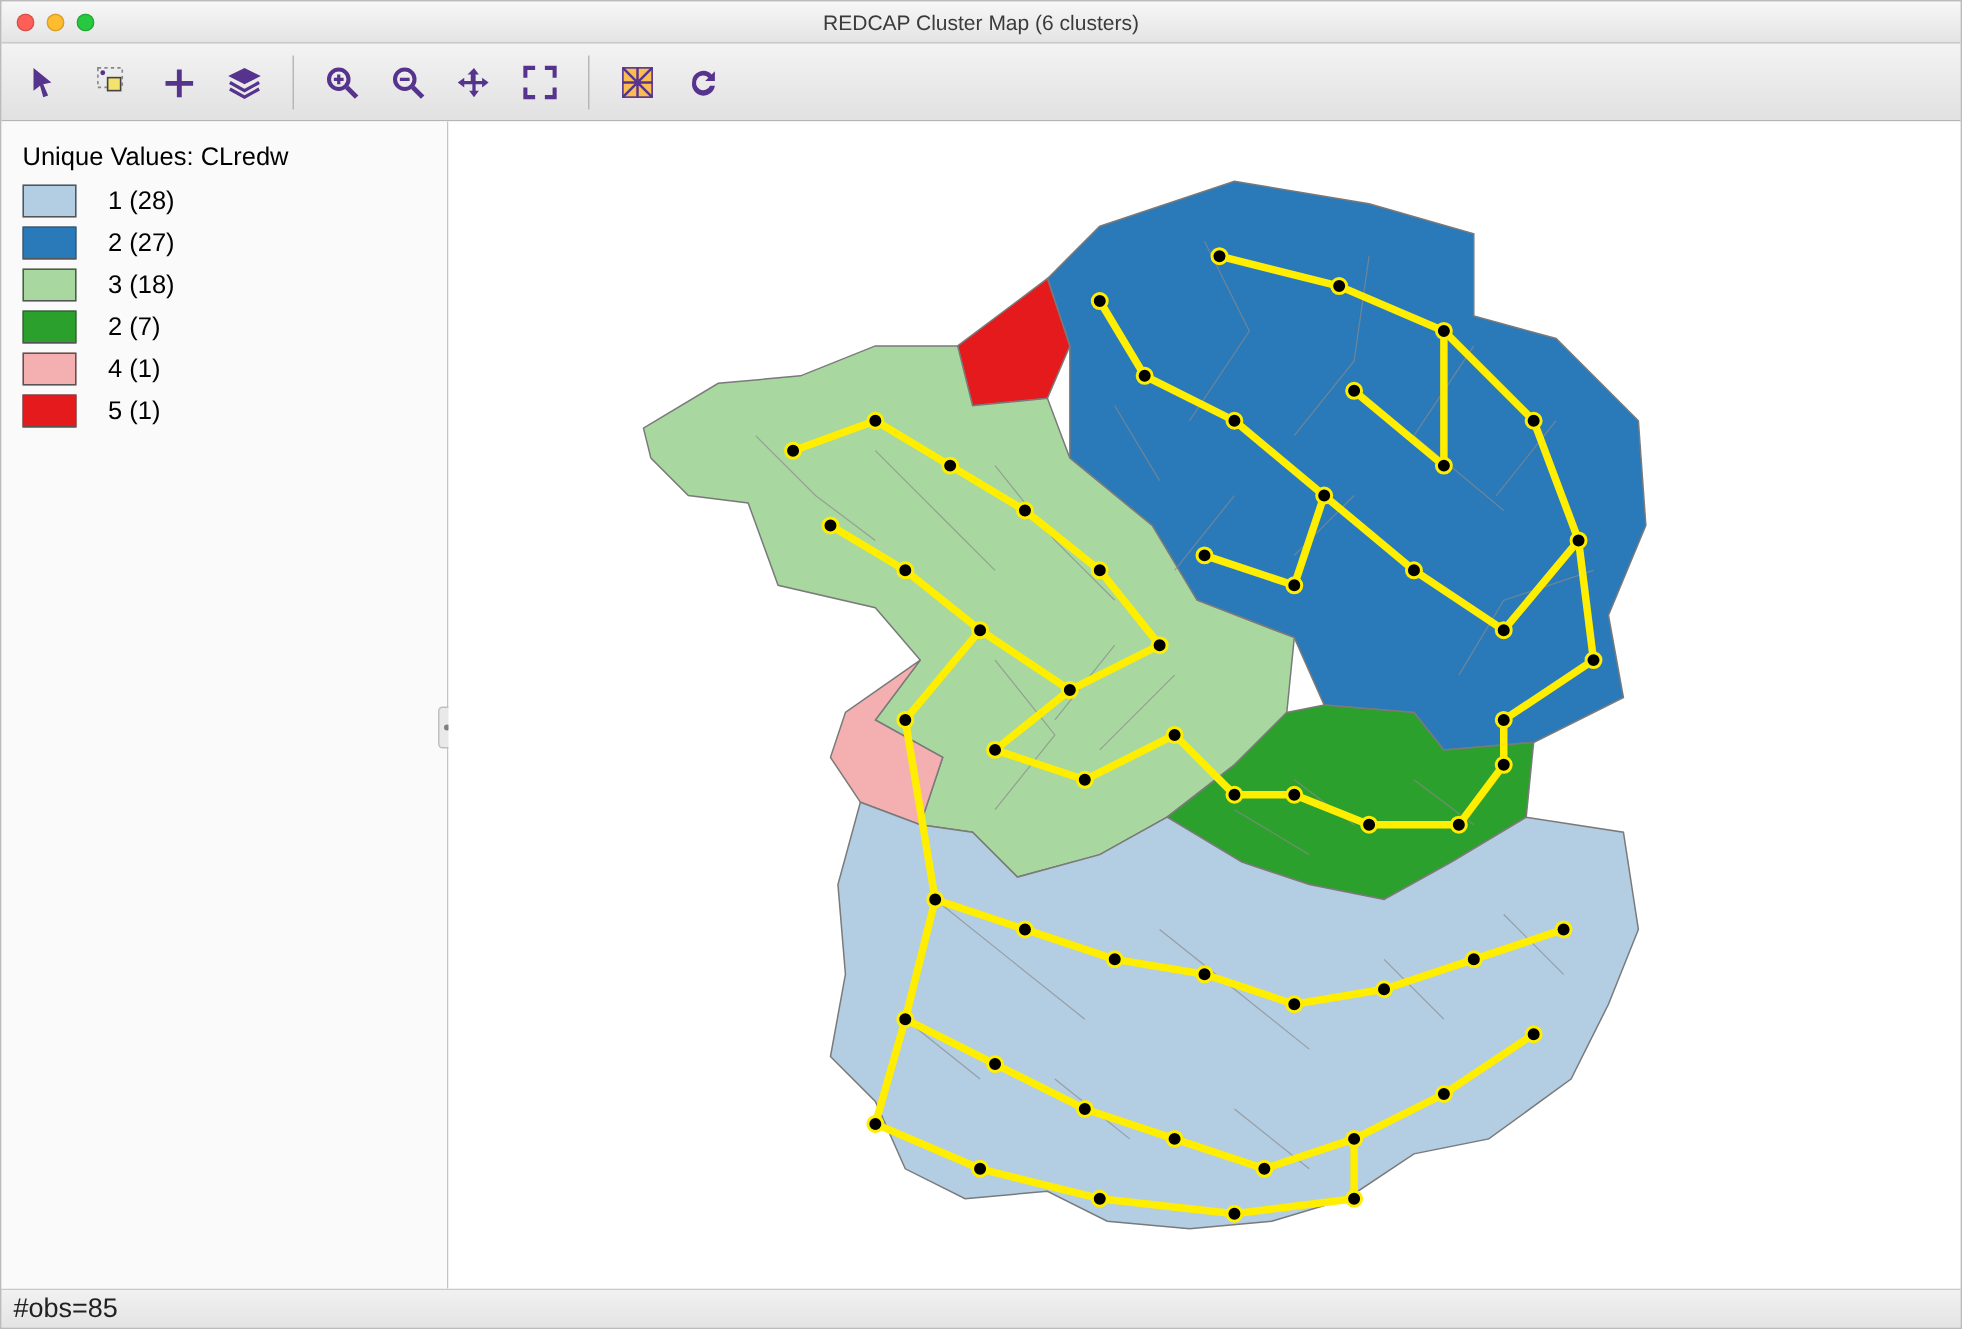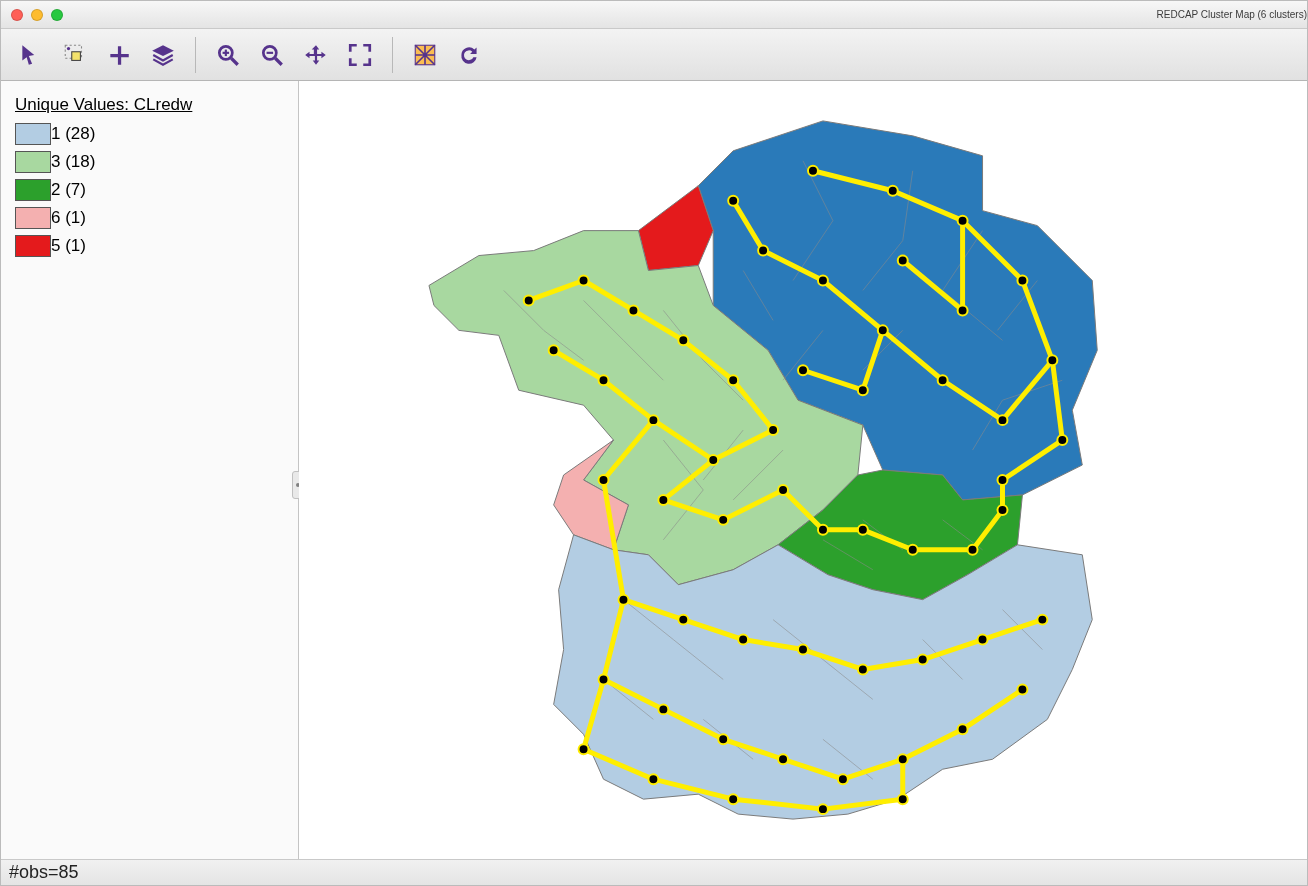--- a/index.html
+++ b/index.html
@@ -20,21 +20,21 @@
     background: linear-gradient(#f7f7f7,#e4e4e4);
     border-bottom: 1px solid #c9c9c9;
     display: flex;
     align-items: center;
     position: relative;
     flex: 0 0 28px;
   }
   .traffic { display:flex; gap:8px; margin-left:10px; }
   .traffic .dot { width:12px; height:12px; border-radius:50%; border:0.5px solid rgba(0,0,0,.15);}
   .dot.red{background:#ff5f57;} .dot.yellow{background:#febc2e;} .dot.green{background:#28c840;}
-  .title { position:absolute; left:0; right:0; text-align:right; font-size:10px; color:#3b3b3b; pointer-events:none;}
+  .title { position:absolute; left:0; right:0; text-align:center; font-size:14px; color:#3b3b3b; pointer-events:none;}
   
   .toolbar {
     height: 52px; flex:0 0 52px;
     background: linear-gradient(#f3f3f3,#e1e1e1);
     border-bottom:1px solid #b5b5b5;
     display:flex; align-items:center; padding:0 10px; gap:4px;
   }
   .tool-btn {
     width:40px; height:40px; display:flex; align-items:center; justify-content:center;
     border-radius:4px; cursor:pointer;
@@ -48,22 +48,22 @@
     border-right:1px solid #c4c4c4; position:relative;
     display:flex; flex-direction:column;
   }
   .sidebar-resize {
     position:absolute; right:-6px; top:390px; width:12px; height:28px;
     background:#e9e9e9; border:1px solid #c0c0c0; border-radius:3px;
     display:flex; align-items:center; justify-content:center; cursor:col-resize;
   }
   .sidebar-resize::after{content:""; width:4px; height:4px; border-radius:50%; background:#808080;}
   .legend { padding:14px 10px 10px 14px; }
-  .legend-title { font-size:17px; margin-bottom:8px; color:#000;text-decoration:underline;}
-  .legend-item { display:flex; align-items:center; gap:0; margin-bottom:6px; }
+  .legend-title { font-size:17px; margin-bottom:8px; color:#000;}
+  .legend-item { display:flex; align-items:center; gap:21px; margin-bottom:6px; }
   .swatch { width:36px; height:22px; border:1px solid #555; flex:0 0 36px;}
   .legend-label { font-size:17px; color:#000;}
   .map-pane { flex:1; position:relative; background:#fff; overflow:hidden;}
   .map-pane svg { position:absolute; inset:0; width:100%; height:100%; }
   
   .statusbar {
     height:26px; flex:0 0 26px;
     background:linear-gradient(#f1f1f1,#e4e4e4);
     border-top:1px solid #c9c9c9;
     display:flex; align-items:center; padding:0 8px;
@@ -150,30 +150,34 @@
 <div class="content">
   <div class="sidebar">
     <div class="legend">
       <div class="legend-title">Unique Values: CLredw</div>
       <div id="legend-items">
           <div class="legend-item">
             <div class="swatch" style="background: rgb(179, 205, 227);"></div>
             <span class="legend-label">1 (28)</span>
           </div>
           <div class="legend-item">
+            <div class="swatch" style="background: rgb(42, 122, 185);"></div>
+            <span class="legend-label">2 (27)</span>
+          </div>
+          <div class="legend-item">
             <div class="swatch" style="background: rgb(168, 216, 160);"></div>
             <span class="legend-label">3 (18)</span>
           </div>
           <div class="legend-item">
             <div class="swatch" style="background: rgb(44, 160, 44);"></div>
             <span class="legend-label">2 (7)</span>
           </div>
           <div class="legend-item">
             <div class="swatch" style="background: rgb(244, 176, 176);"></div>
-            <span class="legend-label">6 (1)</span>
+            <span class="legend-label">4 (1)</span>
           </div>
           <div class="legend-item">
             <div class="swatch" style="background: rgb(228, 26, 28);"></div>
             <span class="legend-label">5 (1)</span>
           </div>
         </div>
     </div>
     <div class="sidebar-resize"></div>
   </div>
 

